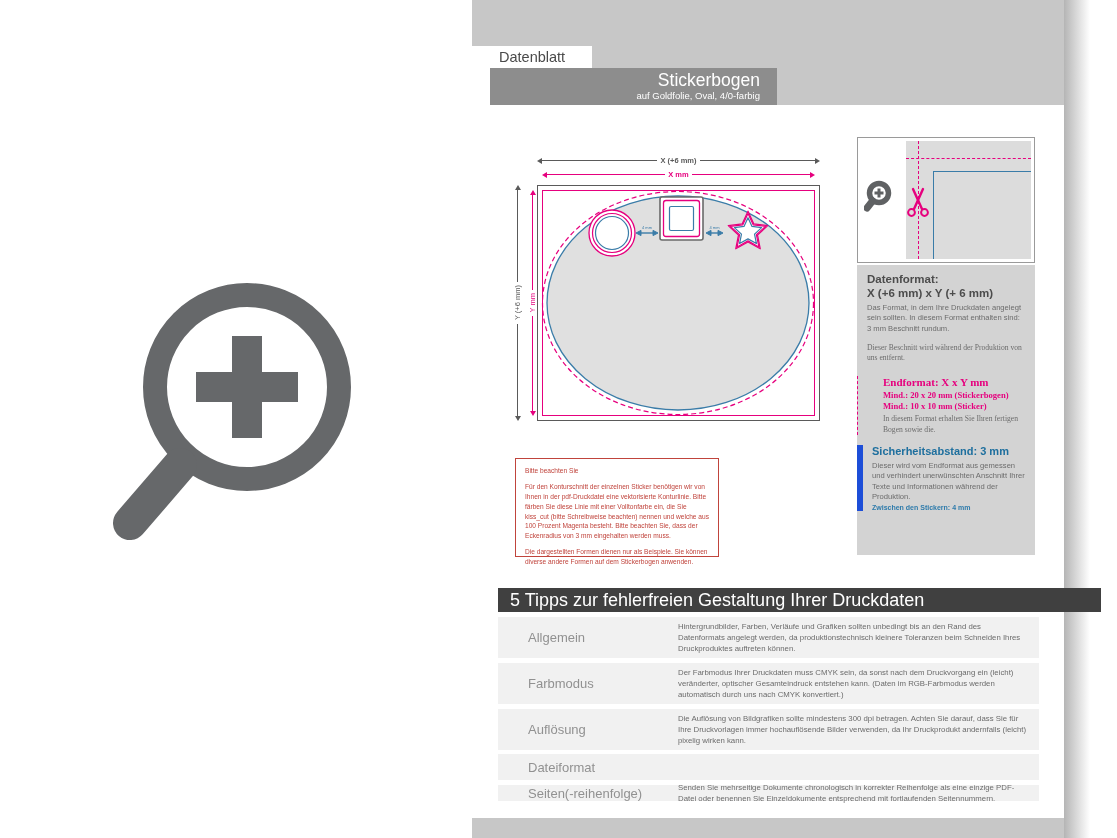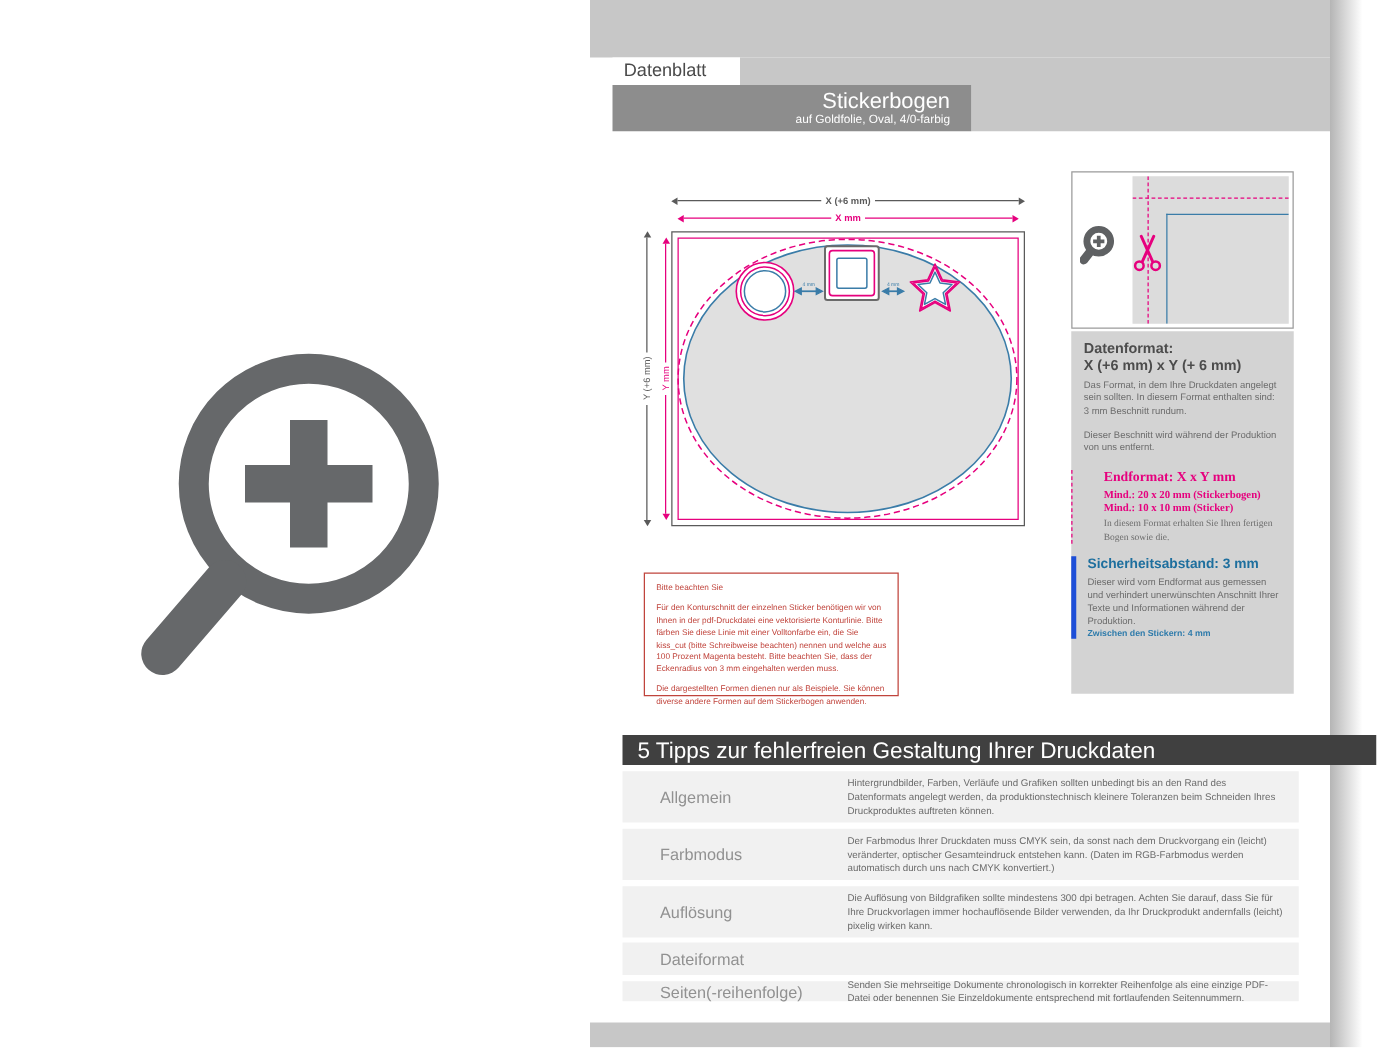--- a/index.html
+++ b/index.html
@@ -54,21 +54,21 @@
   .ill .blue-h{position:absolute;left:27px;right:0;top:30px;border-top:1.5px solid #3a7ca8;}
   .ill .blue-v{position:absolute;top:30px;bottom:0;left:27px;border-left:1.5px solid #3a7ca8;}
 
   .sidepanel{position:absolute;left:857px;top:265px;width:178px;height:290px;background:#d3d3d3;
       box-sizing:border-box;padding:8px 10px;color:#6c6c6c;}
   .sidepanel .h1{font-size:11.5px;font-weight:bold;color:#4c4c4c;line-height:1.2;}
   .sidepanel .body{font-size:7.6px;line-height:1.38;margin-top:2px;}
   .blk-end{margin:12px 0 0 -10px;padding-left:25px;border-left:1.5px dashed #e6007e;font-family:Liberation Serif, serif;}
   .blk-end .h1m{font-size:11px;font-weight:bold;color:#e6007e;line-height:1.25;}
   .blk-end .min{font-size:8.6px;font-weight:bold;color:#e6007e;line-height:1.3;}
-  .blk-saf{margin:10px 0 0 -10px;padding-left:9px;border-left:4px solid #1d4ed8;}
+  .blk-saf{margin:10px 0 0 -10px;padding-left:9px;border-left:6px solid #1d4ed8;}
   .blk-saf .h1b{font-size:11px;font-weight:bold;color:#1e6f9e;line-height:1.25;}
   .blk-saf .note{font-size:7px;font-weight:bold;color:#2e7bab;margin-top:1px;}
 
   
   .tips-header{position:absolute;left:498px;top:588px;width:603px;height:24px;background:#404040;
       color:#fff;font-size:18px;line-height:24px;padding-left:12px;box-sizing:border-box;}
   .tip-row{position:absolute;left:498px;width:541px;background:#f1f1f1;display:flex;align-items:center;box-sizing:border-box;}
   .tip-row .lab{width:150px;padding-left:30px;font-size:13px;color:#919191;flex:none;}
   .tip-row .txt{flex:1;font-size:7.8px;line-height:1.42;color:#6b6b6b;padding-right:10px;}
 </style>
@@ -190,21 +190,21 @@
         <circle cx="5.5" cy="25.5" r="3.4" fill="none" stroke="#e6007e" stroke-width="2"></circle>
         <circle cx="18.5" cy="25.5" r="3.4" fill="none" stroke="#e6007e" stroke-width="2"></circle>
       </svg>
     </div>
   </div>
 
   <div class="sidepanel">
     <div class="h1">Datenformat:</div>
     <div class="h1">X (+6 mm) x Y (+ 6 mm)</div>
     <div class="body">Das Format, in dem Ihre Druckdaten angelegt sein sollten. In diesem Format enthalten sind: 3 mm Beschnitt rundum.</div>
-    <div class="body" style="margin-top:9px;">Dieser Beschnitt wird während der Produktion von uns entfernt.</div>
+    <div class="body" style="margin-top:9px;font-family:Liberation Serif, serif;">Dieser Beschnitt wird während der Produktion von uns entfernt.</div>
 
     <div class="blk-end">
       <div class="h1m">Endformat: X x Y mm</div>
       <div class="min">Mind.: 20 x 20 mm (Stickerbogen)</div>
       <div class="min">Mind.: 10 x 10 mm (Sticker)</div>
       <div class="body">In diesem Format erhalten Sie Ihren fertigen Bogen sowie die.</div>
     </div>
 
     <div class="blk-saf">
       <div class="h1b">Sicherheitsabstand: 3 mm</div>

